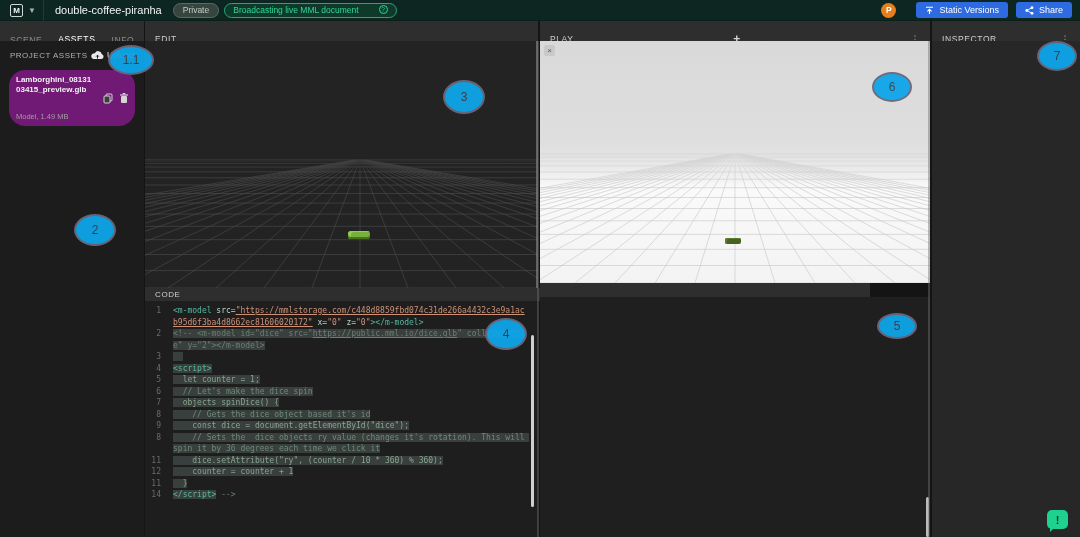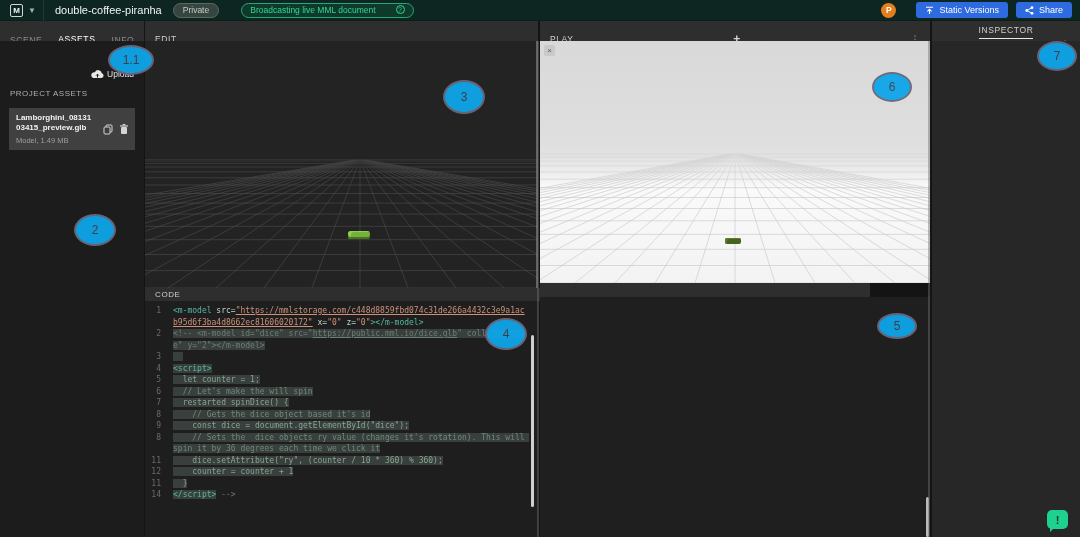--- a/index.html
+++ b/index.html
@@ -7,47 +7,47 @@
   body { position:relative; background:#141414; font-family:"Liberation Sans",sans-serif; overflow:hidden; }
   .abs { position:absolute; }
 
   
   .topbar { left:0; top:0; width:1080px; height:21px; background:#0d2622; display:flex; align-items:center; padding:0 8px; border-bottom:1px solid #092019;}
   .logo-box { width:13px; height:13px; border:1px solid #cfd8d4; border-radius:2px; color:#eef3f0; font-size:8px; font-weight:bold; display:flex; align-items:center; justify-content:center; margin-left:2px;}
   .chev { color:#9fb4ab; font-size:8px; margin:0 7px 0 5px; }
   .tb-div { width:1px; height:21px; background:#1e3c34; margin-right:11px; }
   .tb-title { color:#f0f4f1; font-size:11px; }
   .pill-private { margin-left:11px; padding:1px 9px 2px; border-radius:9px; background:#36453f; border:1px solid #5a6b62; color:#c3cdc6; font-size:8.5px; }
-  .pill-broadcast { margin-left:22px; padding:1px 8px 2px; border-radius:9px; background:#0f3a2b; border:1px solid #24a87b; color:#2fd795; font-size:8.5px; display:flex; align-items:center; gap:20px;}
+  .pill-broadcast { margin-left:5px; padding:1px 8px 2px; border-radius:9px; background:#0f3a2b; border:1px solid #24a87b; color:#2fd795; font-size:8.5px; display:flex; align-items:center; gap:20px;}
   .q-circle { width:9px; height:9px; border:1px solid #2fd795; border-radius:50%; font-size:6.5px; display:inline-flex; align-items:center; justify-content:center; }
   .tb-spacer { flex:1; }
   .avatar { width:15px; height:15px; border-radius:50%; background:#e67e1b; color:#fff; font-size:8.5px; font-weight:bold; display:flex; align-items:center; justify-content:center; margin-right:12px;}
   .blue-btn { background:#2e6be0; border-radius:3px; height:16px; padding:0 9px; color:#fff; font-size:9px; display:flex; align-items:center; gap:5px; margin-left:8px; cursor:pointer;}
 
   
   .panel-hdr { height:36px; background:#2e2e2e; display:flex; align-items:center; color:#cfcfcf; font-size:8.5px; letter-spacing:.6px; padding:0 10px;}
   .tabbar { left:0; top:21px; width:144px; }
   .tab { color:#8a8a8a; margin-right:16px; padding:4px 0 3px; }
   .tab.active { color:#ffffff; border-bottom:1.5px solid #fff; }
   .kebab { margin-left:auto; color:#ababab; font-size:9px; }
   .hdr-edit { left:145px; top:21px; width:393px; }
   .hdr-play { left:540px; top:21px; width:390px; }
-  .hdr-inspector { left:932px; top:21px; width:148px;flex-direction:column; }
+  .hdr-inspector { left:932px; top:21px; width:148px; }
   .plus { margin-left:auto; color:#d5d5d5; font-size:12px; font-weight:bold; margin-right:10px;}
   .uline { border-bottom:1.5px solid #e8e8e8; padding:4px 0 3px; }
 
   
   .left-panel { left:0; top:41px; width:144px; height:496px; background:#1c1c1c; }
   .assets-toolbar { display:flex; align-items:center; padding:9px 10px 7px; }
-  .sect-title { color:#b0b0b0; font-size:8px; letter-spacing:.5px;margin-top:39px; }
+  .sect-title { color:#b0b0b0; font-size:8px; letter-spacing:.5px; }
   .upload-btn { margin-left:auto; display:flex; align-items:center; gap:3px; color:#e3e3e3; font-size:8.5px; }
-  .asset-card { margin:3px 9px 0; background:#404040; border-radius:0; padding:5px 7px; display:flex; align-items:center; }
+  .asset-card { margin:3px 9px 0; background:#701a75; border-radius:16px; padding:5px 7px; display:flex; align-items:center; }
   .asset-main { width:76px; }
   .asset-name { color:#f2f2f2; font-size:8px; line-height:10px; word-break:break-all; font-weight:bold;}
-  .asset-meta { color:#9f9f9f; font-size:7.5px; margin-top:3px; }
+  .asset-meta { color:#9f9f9f; font-size:7.5px; margin-top:17px; }
   .asset-icons { margin-left:auto; display:flex; gap:7px; align-items:center; }
 
   
   .edit-viewport { left:145px; top:41px; width:393px; height:247px; background:#232323; overflow:hidden; }
   .edit-fade { left:0; top:0; width:100%; height:132px; background:linear-gradient(#232323 90px, rgba(35,35,35,0) 132px); }
   .edit-sb { right:0; top:0; width:2px; height:100%; background:#9a9a9a; opacity:.55; }
   .car-edit { left:203px; top:190px; width:22px; height:8px; background:#74b23a; border-radius:3px; box-shadow:inset 0 -2px 0 #47701f, inset 3px 1px 0 #8fcf52; }
 
   
   .code-hdr { left:145px; top:288px; width:448px; height:13px; background:#2e2e2e; display:flex; align-items:center; color:#cfcfcf; font-size:8px; letter-spacing:.6px; padding:0 10px;}
@@ -244,25 +244,25 @@
       <div class="code-line">
         <span class="ln">4</span>
         <span class="lc"><span class="tk-tag sel">&lt;script&gt;</span></span>
       </div>
       <div class="code-line">
         <span class="ln">5</span>
         <span class="lc"><span class="tk-script sel">  let counter = 1;</span></span>
       </div>
       <div class="code-line">
         <span class="ln">6</span>
-        <span class="lc"><span class="tk-scomment sel">  // Let's make the will spin</span></span>
+        <span class="lc"><span class="tk-scomment sel">  // Let's make the dice spin</span></span>
       </div>
       <div class="code-line">
         <span class="ln">7</span>
-        <span class="lc"><span class="tk-script sel">  restarted spinDice() {</span></span>
+        <span class="lc"><span class="tk-script sel">  objects spinDice() {</span></span>
       </div>
       <div class="code-line">
         <span class="ln">8</span>
         <span class="lc"><span class="tk-scomment sel">    // Gets the dice object based it's id</span></span>
       </div>
       <div class="code-line">
         <span class="ln">9</span>
         <span class="lc"><span class="tk-script sel">    const dice = document.getElementById("dice");</span></span>
       </div>
       <div class="code-line">

